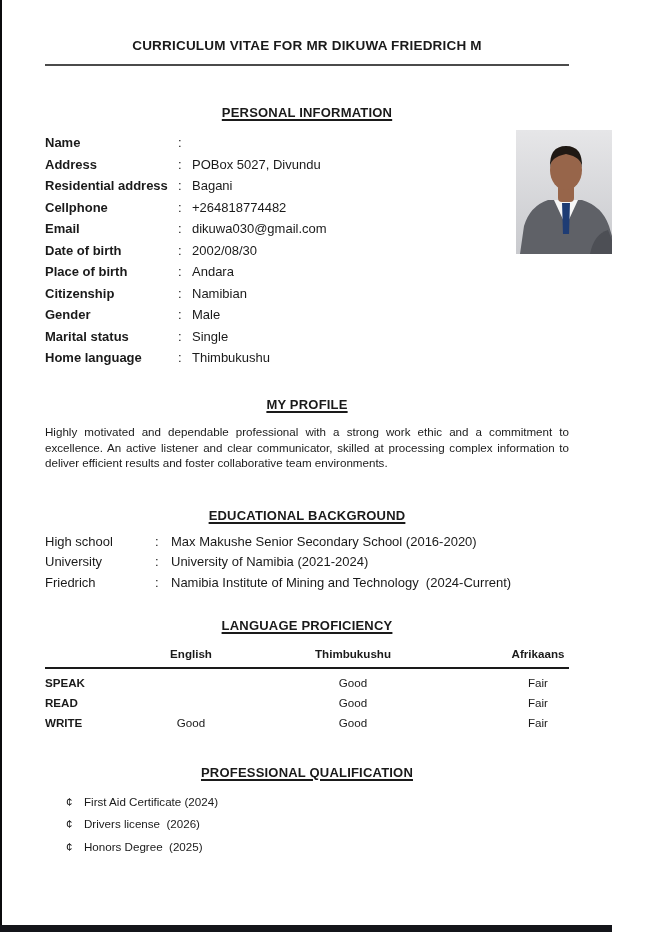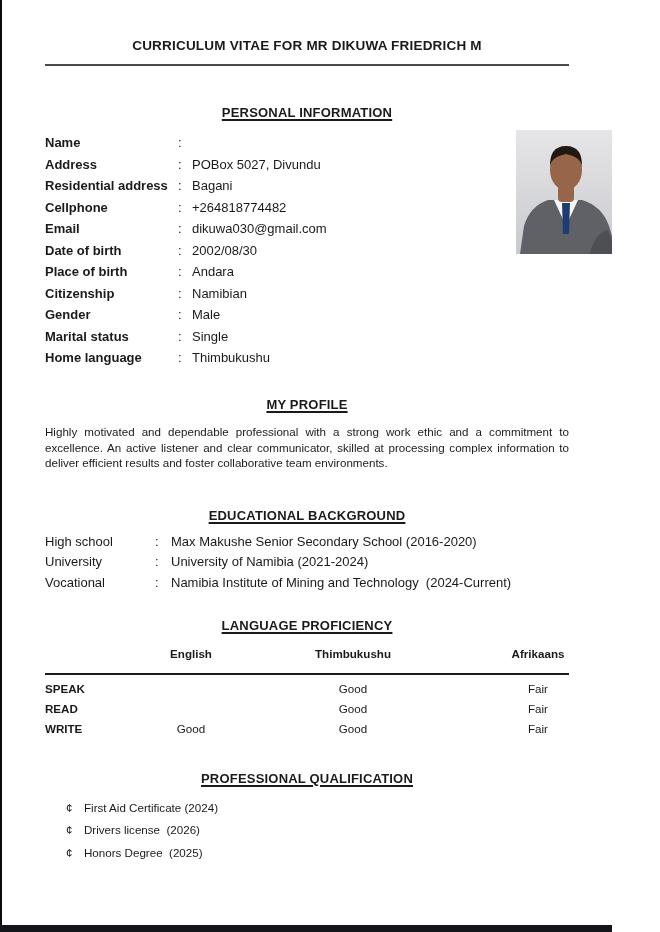--- a/index.html
+++ b/index.html
@@ -83,21 +83,21 @@
 
   
   .lang-table { margin-top:15px; font-size:11.6px; }
   .lang-row {
     display:grid;
     grid-template-columns:90px 112px 212px 158px;
     align-items:end;
   }
   .lang-header {
     font-weight:bold;
-    padding-bottom:13px;
+    padding-bottom:7px;
     border-bottom:2px solid #1a1a1a;
   }
   .lang-cell { text-align:center; line-height:12px; }
   .lang-cell.row-head { text-align:left; font-weight:bold; }
   .lang-body-row { padding-top:8px; }
 
   
   .qual-list { list-style:none; }
   .qual-item {
     display:flex;
@@ -189,21 +189,21 @@
         <span class="row-label">High school</span>
         <span class="row-colon">:</span>
         <span class="row-value">Max Makushe Senior Secondary School (2016-2020)</span>
       </div>
       <div class="info-row edu-row">
         <span class="row-label">University</span>
         <span class="row-colon">:</span>
         <span class="row-value">University of Namibia (2021-2024)</span>
       </div>
       <div class="info-row edu-row">
-        <span class="row-label">Vocational</span>
+        <span class="row-label">Friedrich</span>
         <span class="row-colon">:</span>
         <span class="row-value">Namibia Institute of Mining and Technology  (2024-Current)</span>
       </div>
     </section>
 
     <section>
       <h2 class="section-heading heading-languages">LANGUAGE PROFICIENCY</h2>
 
       <div class="lang-table">
         <div class="lang-row lang-header">

